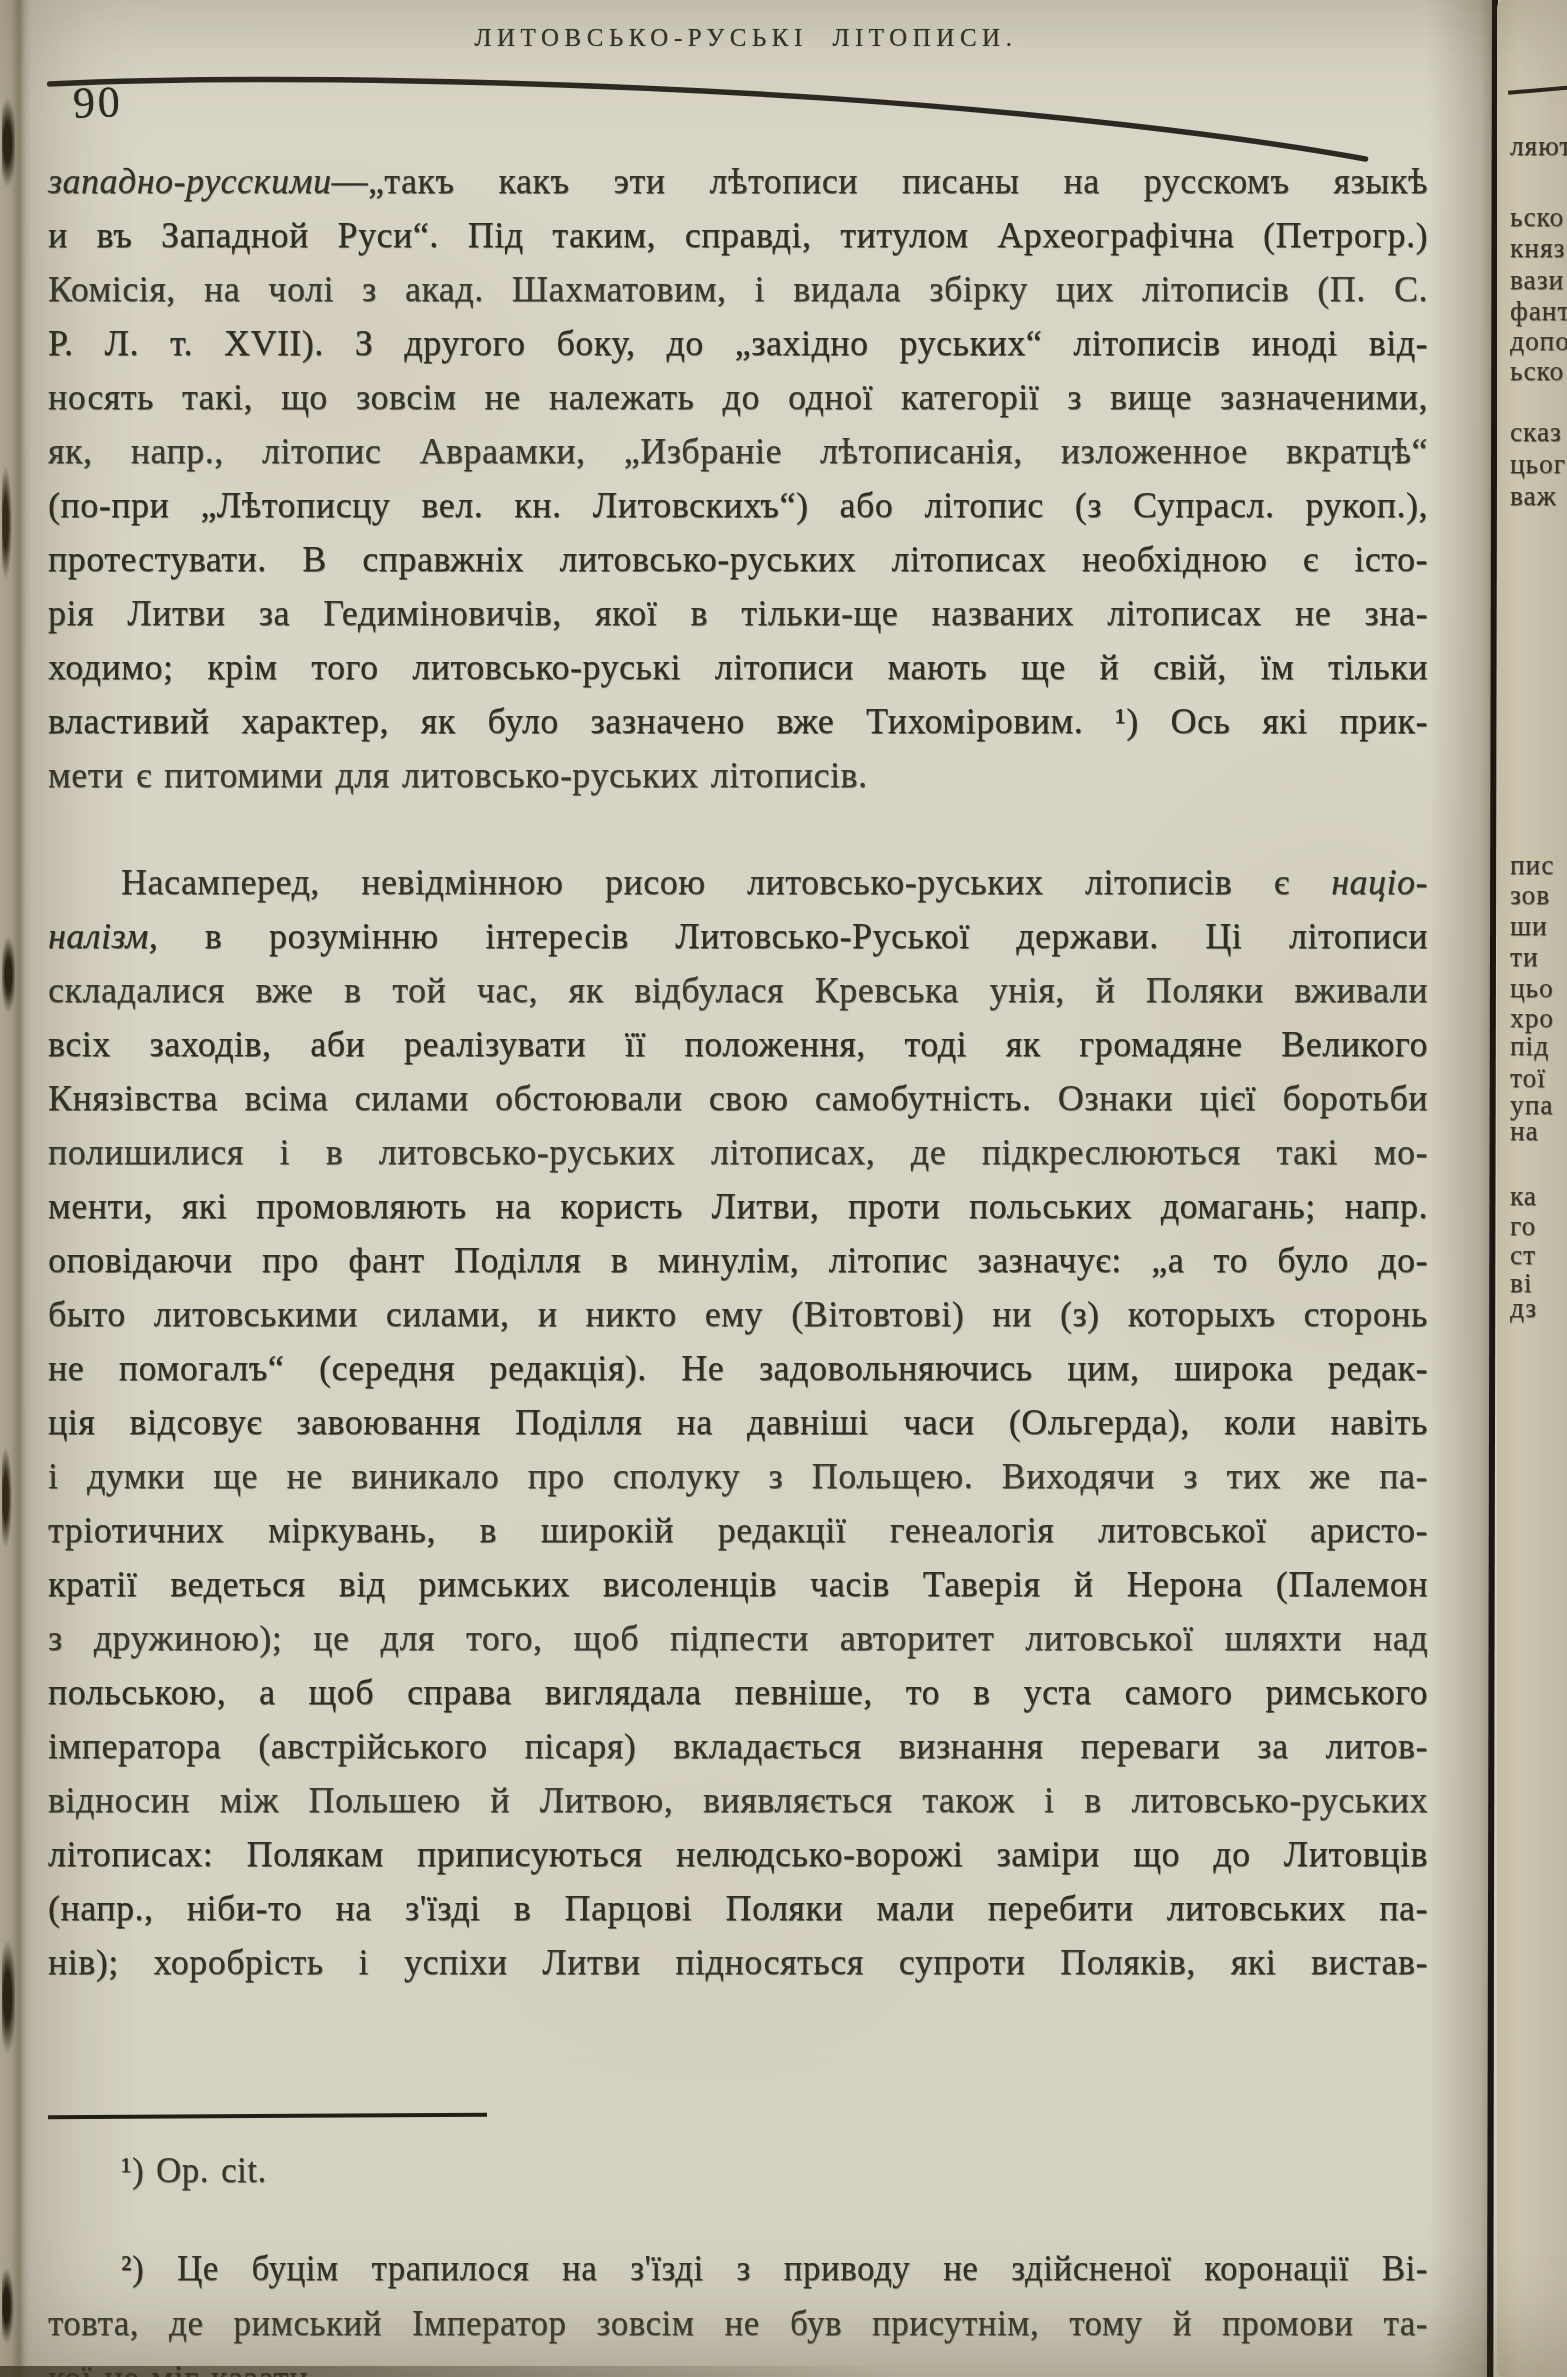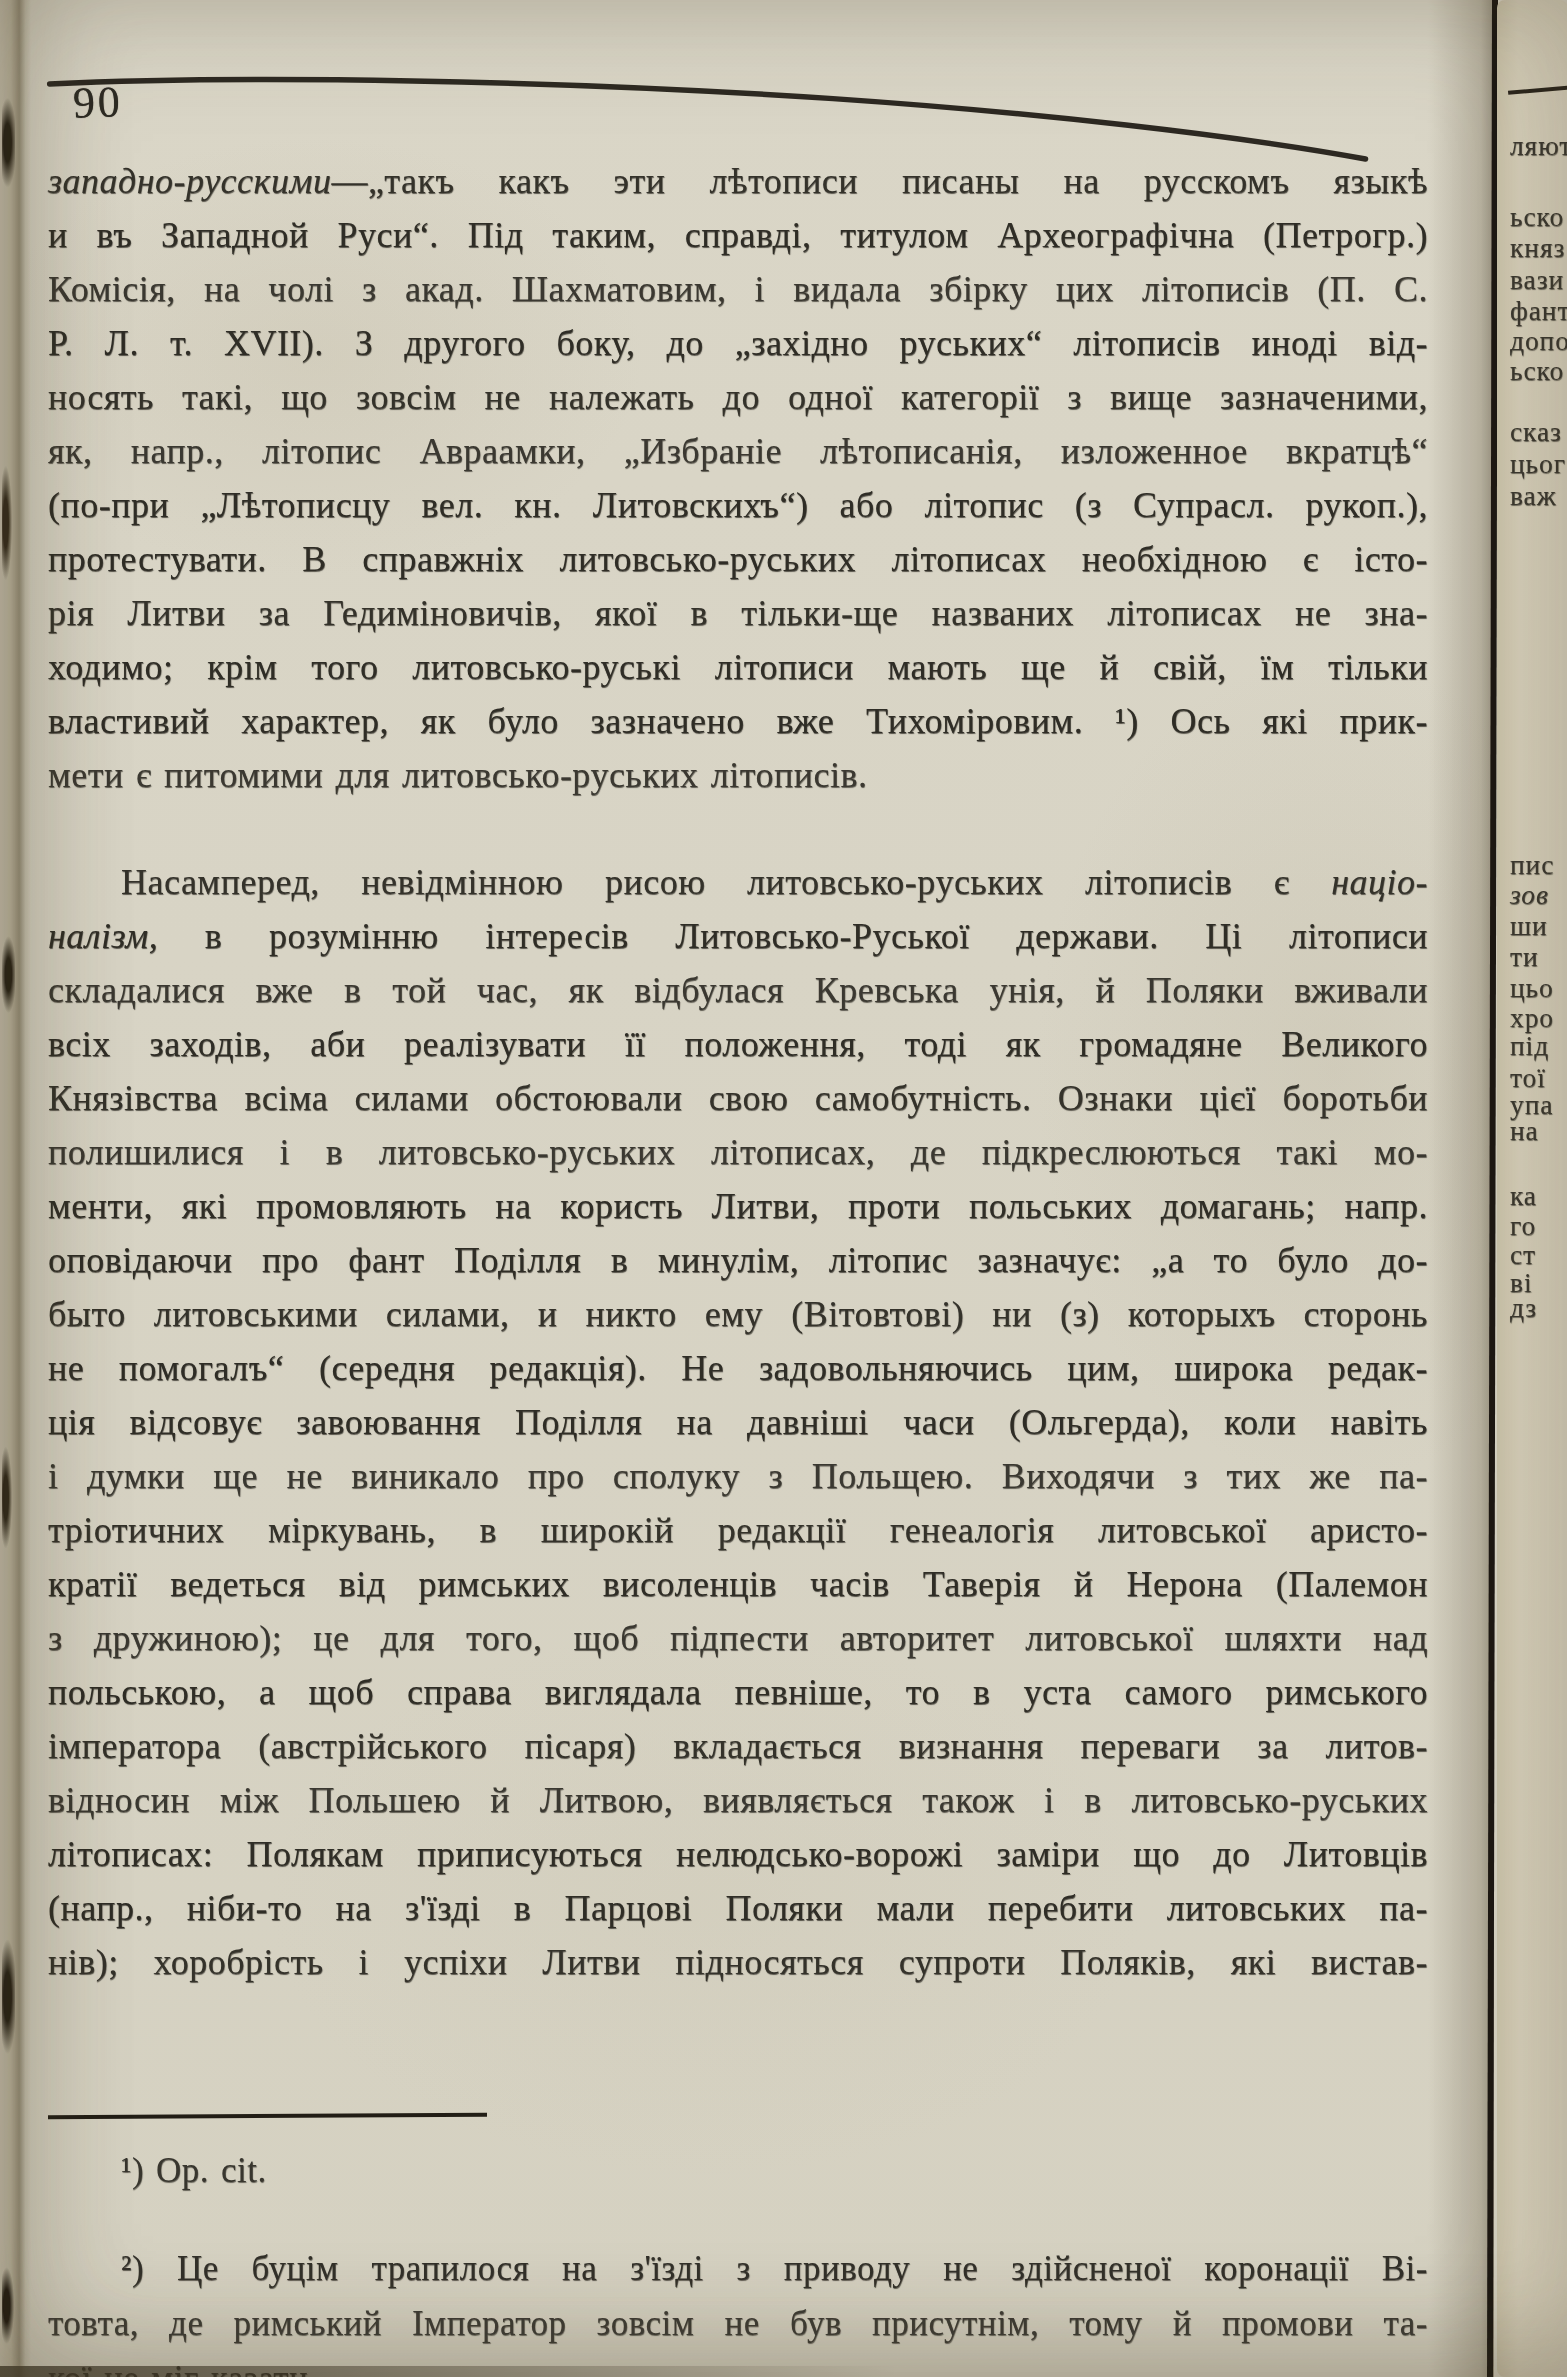--- a/index.html
+++ b/index.html
@@ -70,20 +70,21 @@
 </style>
 </head>
 <body>
 
 <div class="scan">
 
   <div class="left-edge"></div>
 
   <div class="page-num">90</div>
 
+  <div class="running-header">ЛИТОВСЬКО-РУСЬКІ ЛІТОПИСИ.</div>
 
   <svg class="header-rule" width="1336" height="101" viewBox="0 0 1460 110">
     <path d="M4 14 C 220 4, 560 10, 860 30 C 1080 45, 1300 70, 1442 96" fill="none" stroke="#1e1a13" stroke-width="6" stroke-linecap="round" opacity="0.92"></path>
   </svg>
 
   <div class="body-text">
     <div class="para1">
 
     <div class="line"><span class="it">западно-русскими</span><span>—„такъ какъ эти лѣтописи писаны на русскомъ языкѣ</span></div>
         <div class="line">и въ Западной Руси“. Під таким, справді, титулом Археографічна (Петрогр.)</div>
@@ -145,21 +146,21 @@
         <div class="fragment" style="top: 201px;">ьско</div>
         <div class="fragment" style="top: 232px;">княз</div>
         <div class="fragment" style="top: 264px;">вази</div>
         <div class="fragment" style="top: 295px;">фант</div>
         <div class="fragment" style="top: 325px;">допо</div>
         <div class="fragment" style="top: 355px;">ьско</div>
         <div class="fragment" style="top: 416px;">сказ</div>
         <div class="fragment" style="top: 448px;">цьог</div>
         <div class="fragment" style="top: 480px;">важ</div>
         <div class="fragment" style="top: 849px;">пис</div>
-        <div class="fragment" style="top: 879px; font-style: italic;">зов</div>
+        <div class="fragment" style="top: 879px;">зов</div>
         <div class="fragment" style="top: 910px;">ши</div>
         <div class="fragment" style="top: 941px;">ти</div>
         <div class="fragment" style="top: 972px;">цьо</div>
         <div class="fragment" style="top: 1002px;">хро</div>
         <div class="fragment" style="top: 1030px;">під</div>
         <div class="fragment" style="top: 1062px;">тої</div>
         <div class="fragment" style="top: 1089px;">упа</div>
         <div class="fragment" style="top: 1115px;">на</div>
         <div class="fragment" style="top: 1180px;">ка</div>
         <div class="fragment" style="top: 1210px;">го</div>

